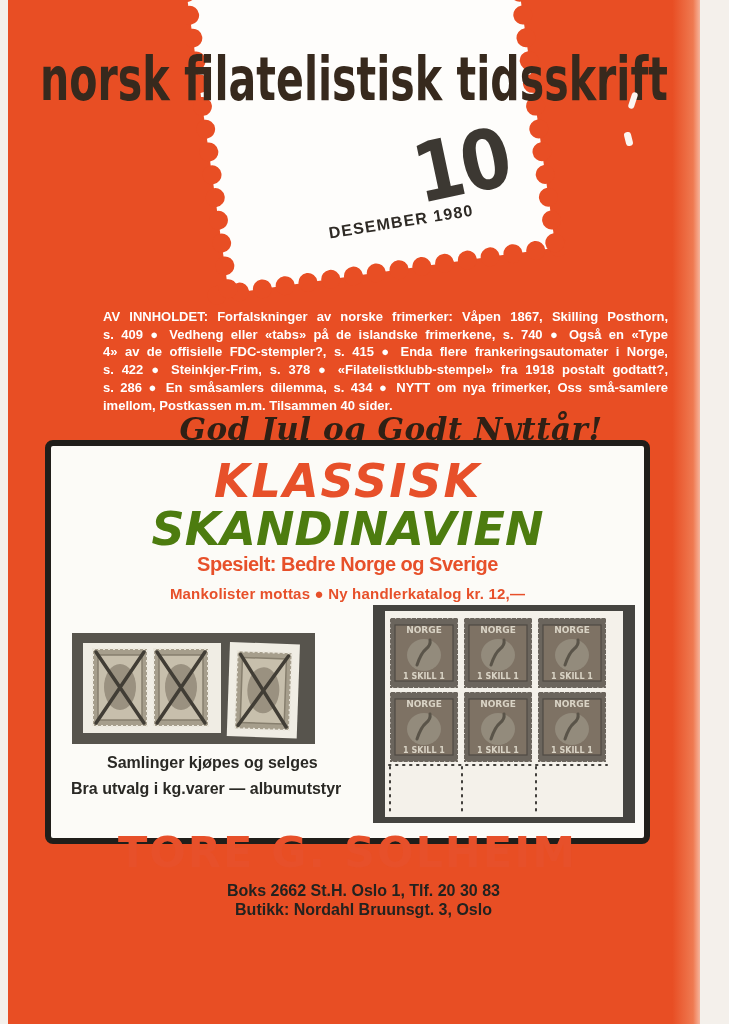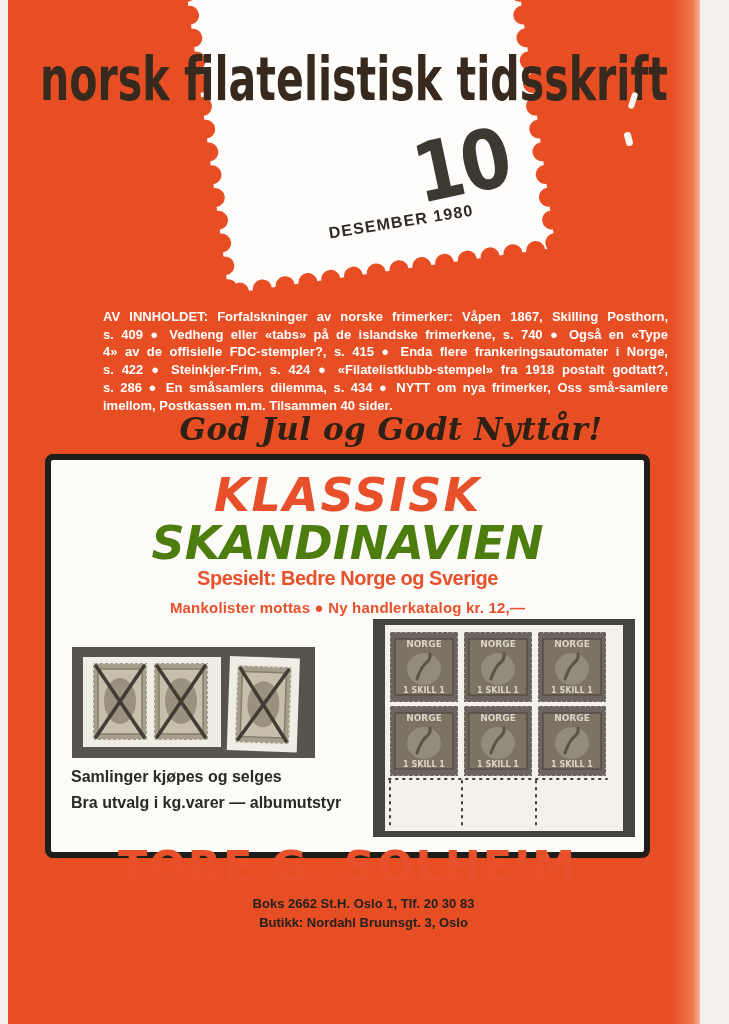--- a/index.html
+++ b/index.html
@@ -37,48 +37,48 @@
   .contents .line:last-child { text-align:justify; text-align-last:left; }
 
   .greeting {
     position:absolute; left:0; top:411px; width:683px; z-index:3;
     box-sizing:border-box; padding-left:83px; text-align:center;
     font:italic bold 31px "DejaVu Serif", serif;
     color:#2F2015; letter-spacing:.5px;
   }
 
   .ad-box {
-    position:absolute; left:37px; top:454px; width:605px; height:404px; z-index:3;
+    position:absolute; left:37px; top:440px; width:605px; height:404px; z-index:3;
     box-sizing:border-box; background:#FCFBF7;
     border:6px solid #201E1A; border-radius:8px;
   }
   .ad-center { position:absolute; left:0; right:0; text-align:center; white-space:nowrap; }
   .ad-title1 {
     top:8px; font:italic bold 46px "DejaVu Sans",sans-serif;
     color:#E7502A; letter-spacing:2px;
   }
   .ad-title2 {
     top:56px; font:italic bold 46px "DejaVu Sans",sans-serif;
     color:#4d7c0f; letter-spacing:0px;
   }
   .ad-subtitle { top:107px; font-weight:bold; font-size:20px; letter-spacing:-.5px; color:#E7502A; }
   .ad-offer    { top:139px; font-weight:bold; font-size:15px; letter-spacing:.2px; color:#E7502A; }
 
   .photo-left  { position:absolute; left:21px;  top:184px; }
   .photo-right { position:absolute; left:322px; top:159px; }
 
   .services { position:absolute; left:20px; font-weight:bold; font-size:16px; color:#2A2925; white-space:nowrap; }
-  .services.l1 { top:308px; }
+  .services.l1 { top:308px;margin-left:36px; }
   .services.l2 { top:334px; }
 
   .dealer-name {
     top:381px; font-family:"DejaVu Sans",sans-serif; font-weight:bold;
     font-size:43px; letter-spacing:2px; color:#E7502A;
   }
-  .addr { font-weight:bold; font-size:13px; color:#23221F;margin-left:32px; }
+  .addr { font-weight:bold; font-size:16px; color:#23221F;margin-left:32px; }
   .addr.l1 { top:436px; }
   .addr.l2 { top:455px; }
 
   svg text { font-family:"DejaVu Sans",sans-serif; }
 </style>
 </head>
 <body>
 
 <div class="cover">
 
@@ -103,21 +103,21 @@
   <div class="issue-number">10</div>
   <div class="issue-date">DESEMBER 1980</div>
 
   <div class="scratch s1"></div>
   <div class="scratch s2"></div>
 
   <div class="contents">
     <div class="line">AV INNHOLDET: Forfalskninger av norske frimerker: Våpen 1867, Skilling Posthorn,</div>
     <div class="line">s. 409 ● Vedheng eller «tabs» på de islandske frimerkene, s. 740 ● Også en «Type</div>
     <div class="line">4» av de offisielle FDC-stempler?, s. 415 ● Enda flere frankeringsautomater i Norge,</div>
-    <div class="line">s. 422 ● Steinkjer-Frim, s. 424 ● «Filatelistklubb-stempel» fra 1918 postalt godtatt?,</div>
+    <div class="line">s. 422 ● Steinkjer-Frim, s. 378 ● «Filatelistklubb-stempel» fra 1918 postalt godtatt?,</div>
     <div class="line">s. 286 ● En småsamlers dilemma, s. 434 ● NYTT om nya frimerker, Oss små-samlere</div>
     <div class="line">imellom, Postkassen m.m. Tilsammen 40 sider.</div>
   </div>
 
   <div class="greeting">God Jul og Godt Nyttår!</div>
 
   <div class="ad-box">
     <div class="ad-center ad-title1">KLASSISK</div>
     <div class="ad-center ad-title2">SKANDINAVIEN</div>
     <div class="ad-center ad-subtitle">Spesielt: Bedre Norge og Sverige</div>

